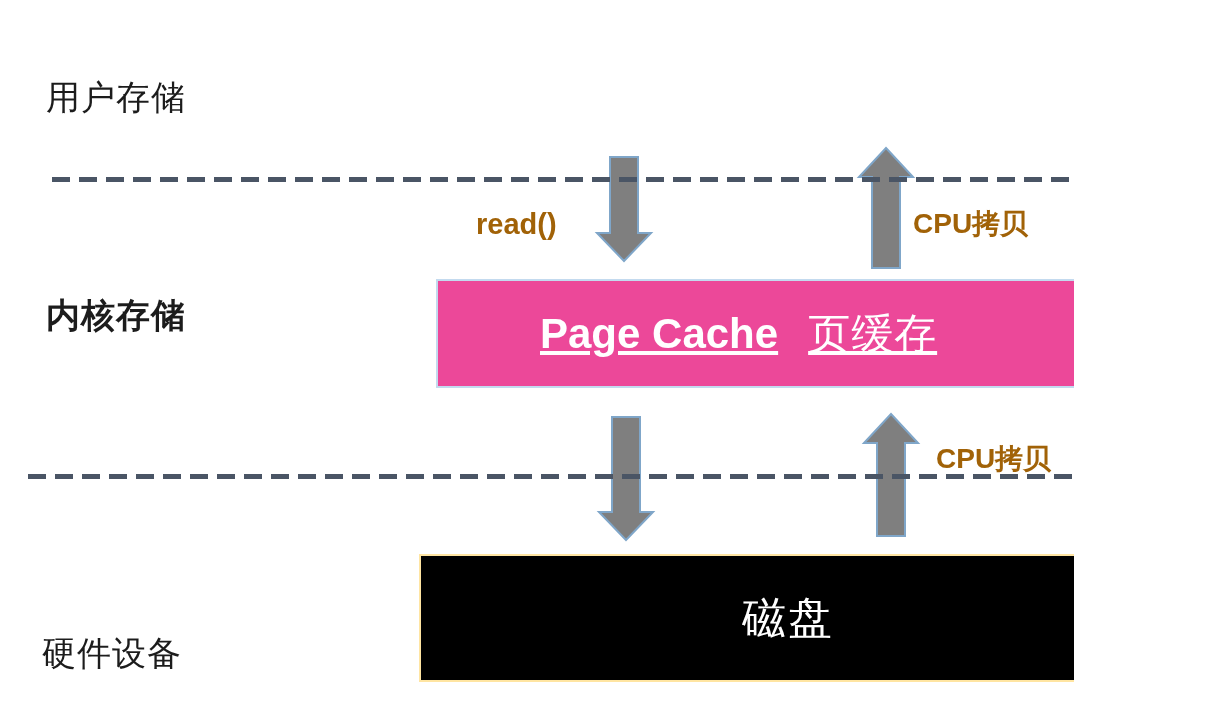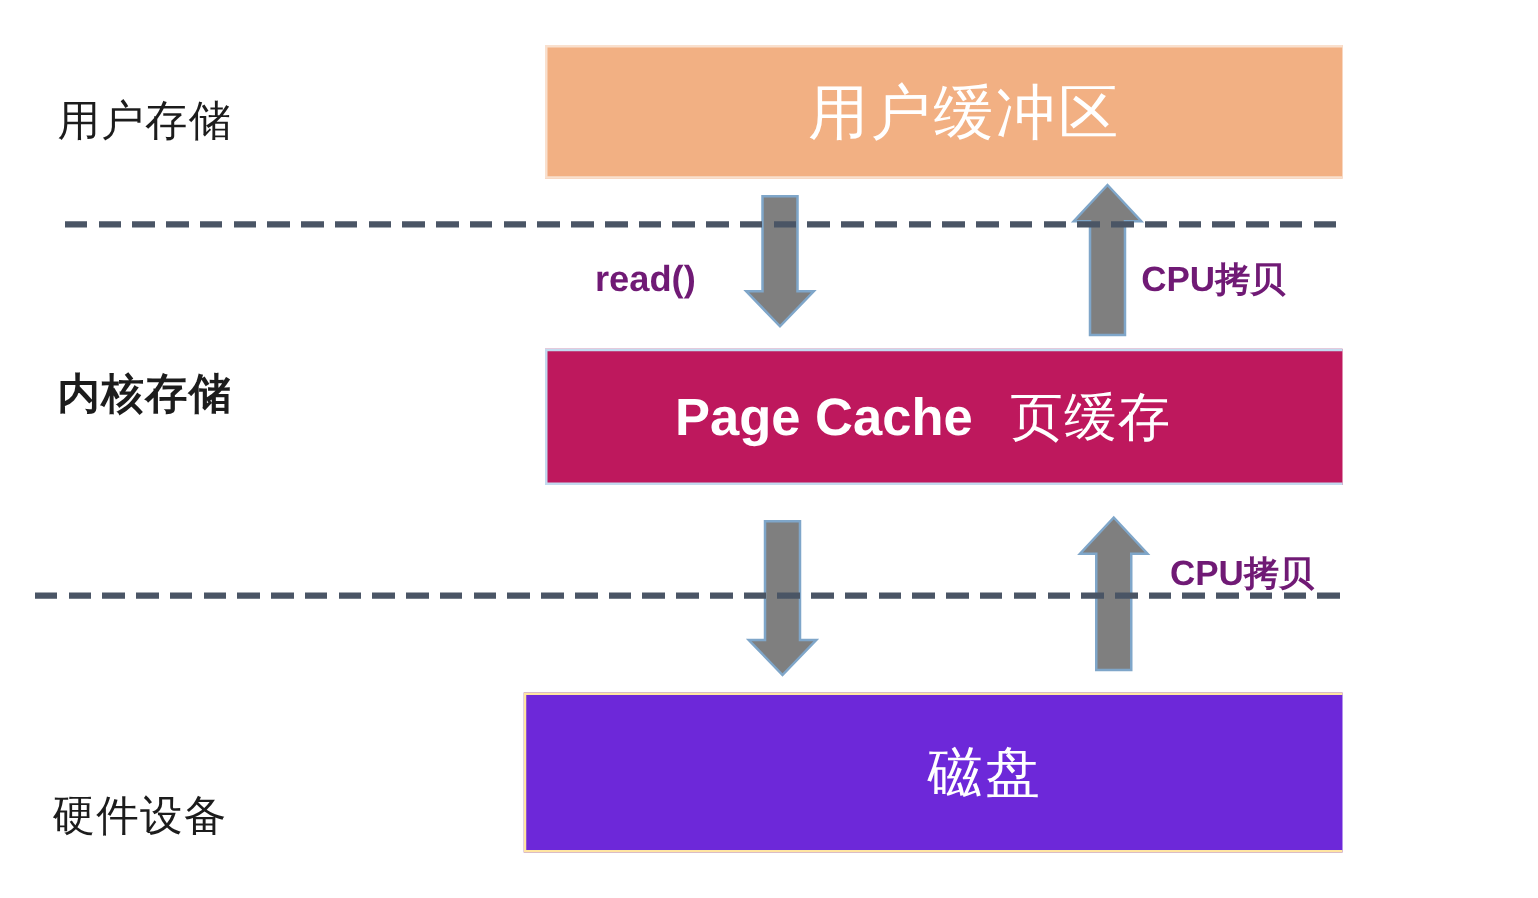--- a/index.html
+++ b/index.html
@@ -104,47 +104,44 @@
     stroke: #7fa6c9;
     stroke-width: 2;
   }
 
   
   .flow-label {
     position: absolute;
     font-size: 28px;
     line-height: 34px;
     font-weight: 600;
-    color: #701a75;
+    color: #a16207;
     white-space: nowrap;
     z-index: 4;
   }
   .flow-label.read       { left: 476px; top: 207px; font-size: 29px; }
   .flow-label.cpu-top    { left: 913px; top: 207px; }
   .flow-label.cpu-bottom { left: 936px; top: 442px; }
 </style>
 </head>
 <body>
 
 <div class="canvas">
 
   <div class="layer-label user">用户存储</div>
   <div class="layer-label kernel">内核存储</div>
   <div class="layer-label hardware">硬件设备</div>
 
-  <div class="box user-buffer" style="background-color: rgb(242, 176, 131);">
-    <span class="label-inner">用户缓冲区</span>
-  </div>
 
-  <div class="box page-cache" style="background-color: #be185d;">
+  <div class="box page-cache" style="background-color: #ec4899; text-decoration: underline;">
     <span class="pc-en">Page Cache</span>
     <span class="pc-zh">页缓存</span>
   </div>
 
-  <div class="box disk" style="background-color: #6d28d9; text-align: center;">
+  <div class="box disk" style="background-color: #000000; text-align: center;">
     <span>磁盘</span>
   </div>
 
   <svg class="arrows" viewBox="0 0 1230 718" xmlns="http://www.w3.org/2000/svg">
     <polygon points="610,157 638,157 638,233 651,233 624,261 597,233 610,233"></polygon>
     <polygon points="886,148 913,177 900,177 900,268 872,268 872,177 859,177"></polygon>
     <polygon points="612,417 640,417 640,512 653,512 626,540 599,512 612,512"></polygon>
     <polygon points="891,414 918,443 905,443 905,536 877,536 877,443 864,443"></polygon>
   </svg>
 

